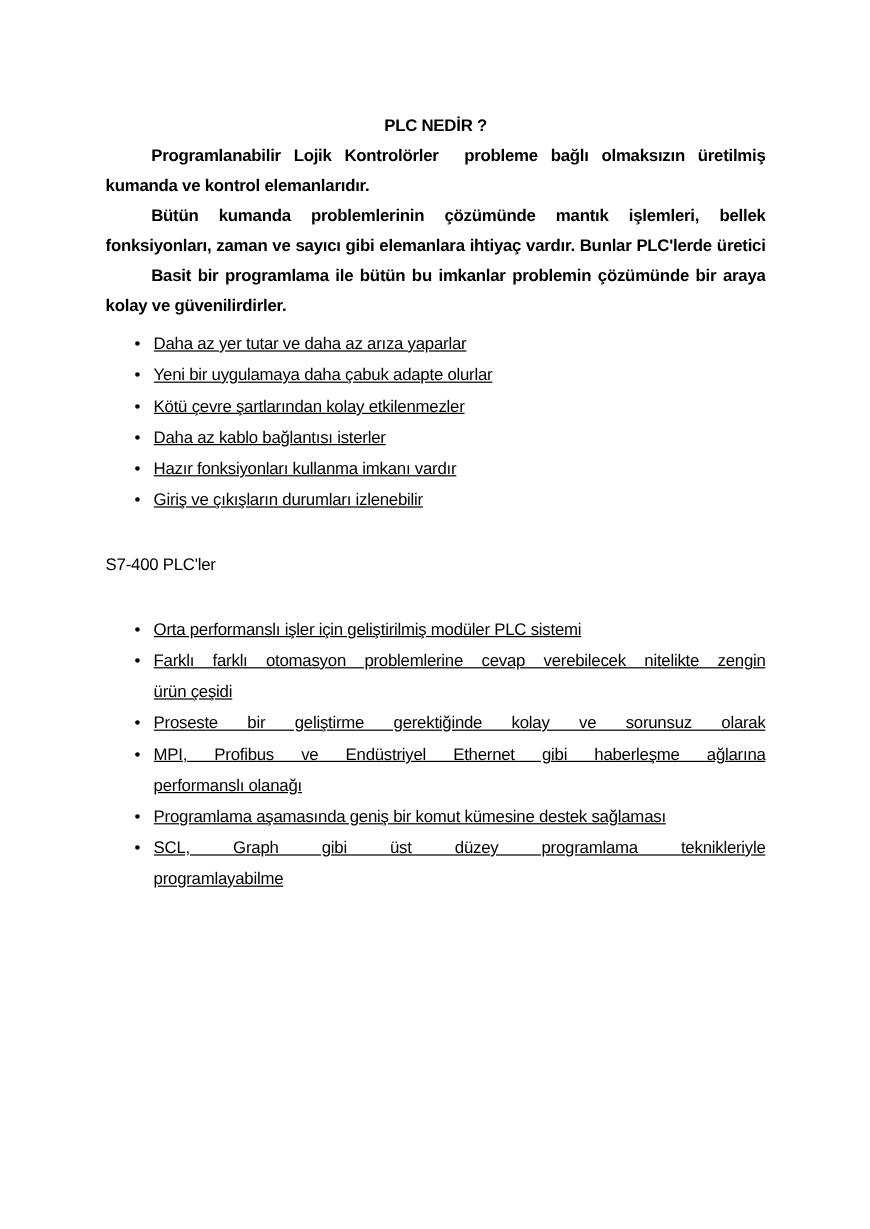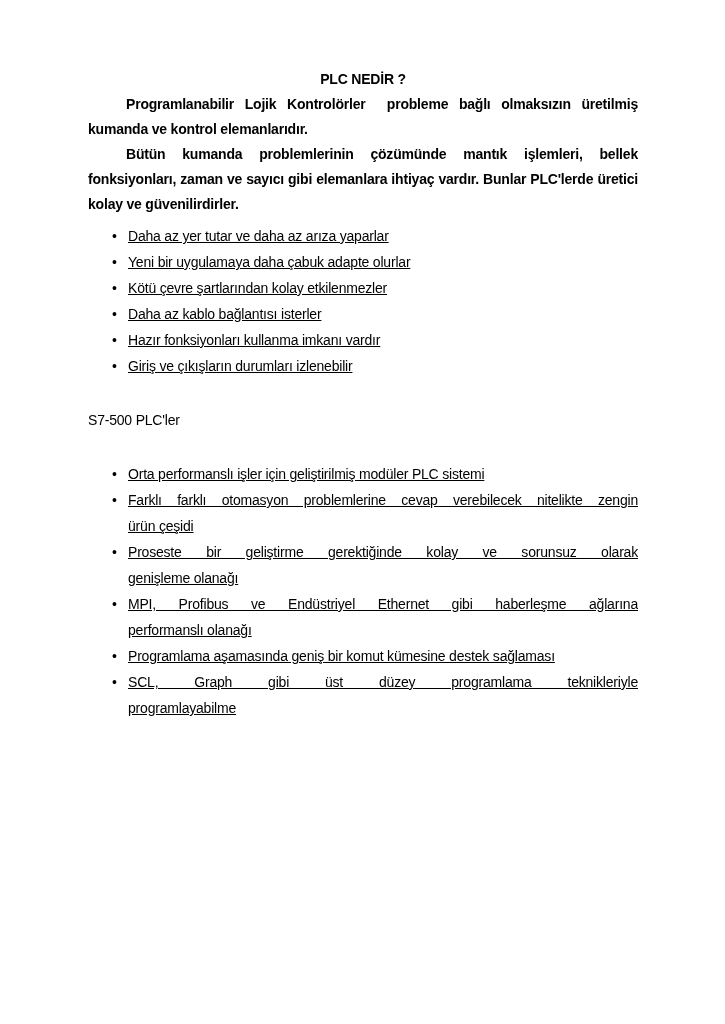--- a/index.html
+++ b/index.html
@@ -8,21 +8,21 @@
     width: 725px;
     height: 1024px;
     background: #ffffff;
     overflow: hidden;
     font-family: "Liberation Sans", "DejaVu Sans", sans-serif;
     color: #000;
   }
   .content {
     position: absolute;
     left: 88px;
-    top: 67px;
+    top: 92px;
     width: 550px;
     font-size: 14px;
     letter-spacing: -0.2px;
   }
   .title {
     height: 25px;
     line-height: 25px;
     text-align: center;
     font-weight: bold;
   }
@@ -71,20 +71,21 @@
       <div class="ln indent">Programlanabilir Lojik Kontrolörler &nbsp;probleme bağlı olmaksızın üretilmiş</div>
       <div class="ln end">kumanda ve kontrol elemanlarıdır.</div>
     </div>
 
     <div class="para">
       <div class="ln indent">Bütün kumanda problemlerinin çözümünde mantık işlemleri, bellek</div>
       <div class="ln">fonksiyonları, zaman ve sayıcı gibi elemanlara ihtiyaç vardır. Bunlar PLC'lerde üretici</div>
     </div>
 
     <div class="para">
+      <div class="ln indent">Basit bir programlama ile bütün bu imkanlar problemin çözümünde bir araya</div>
     </div>
 
     <div class="para">
       <div class="ln end">kolay ve güvenilirdirler.</div>
     </div>
 
     <div class="list list-adv">
       <div class="li">
         <span class="bullet">•</span>
         <div class="ln end">Daha az yer tutar ve daha az arıza yaparlar</div>
@@ -104,36 +105,35 @@
       <div class="li">
         <span class="bullet">•</span>
         <div class="ln end">Hazır fonksiyonları kullanma imkanı vardır</div>
       </div>
       <div class="li">
         <span class="bullet">•</span>
         <div class="ln end">Giriş ve çıkışların durumları izlenebilir</div>
       </div>
     </div>
 
-    <div class="s7-heading">S7-500 PLC'ler</div>
+    <div class="s7-heading">S7-400 PLC'ler</div>
 
     <div class="list list-s7">
       <div class="li">
         <span class="bullet">•</span>
         <div class="ln end">Orta performanslı işler için geliştirilmiş modüler PLC sistemi</div>
       </div>
       <div class="li">
         <span class="bullet">•</span>
         <div class="ln">Farklı farklı otomasyon problemlerine cevap verebilecek nitelikte zengin</div>
         <div class="ln end">ürün çeşidi</div>
       </div>
       <div class="li">
         <span class="bullet">•</span>
         <div class="ln">Proseste&nbsp;bir&nbsp;geliştirme&nbsp;gerektiğinde&nbsp;kolay&nbsp;ve sorunsuz olarak</div>
-        <div class="ln end">genişleme olanağı</div>
       </div>
       <div class="li">
         <span class="bullet">•</span>
         <div class="ln">MPI,&nbsp;Profibus ve&nbsp;Endüstriyel&nbsp;Ethernet gibi haberleşme&nbsp;ağlarına</div>
         <div class="ln end">performanslı olanağı</div>
       </div>
       <div class="li">
         <span class="bullet">•</span>
         <div class="ln end">Programlama aşamasında geniş bir komut kümesine destek sağlaması</div>
       </div>

